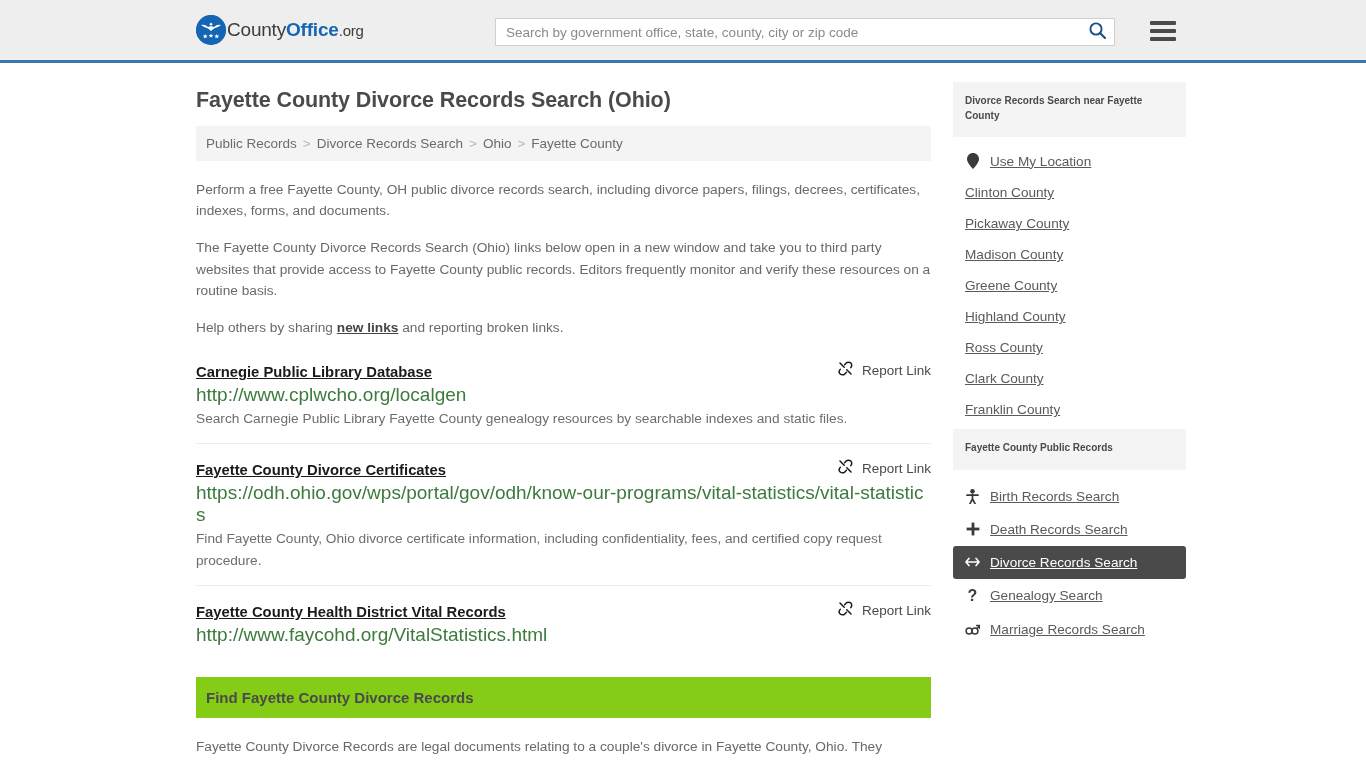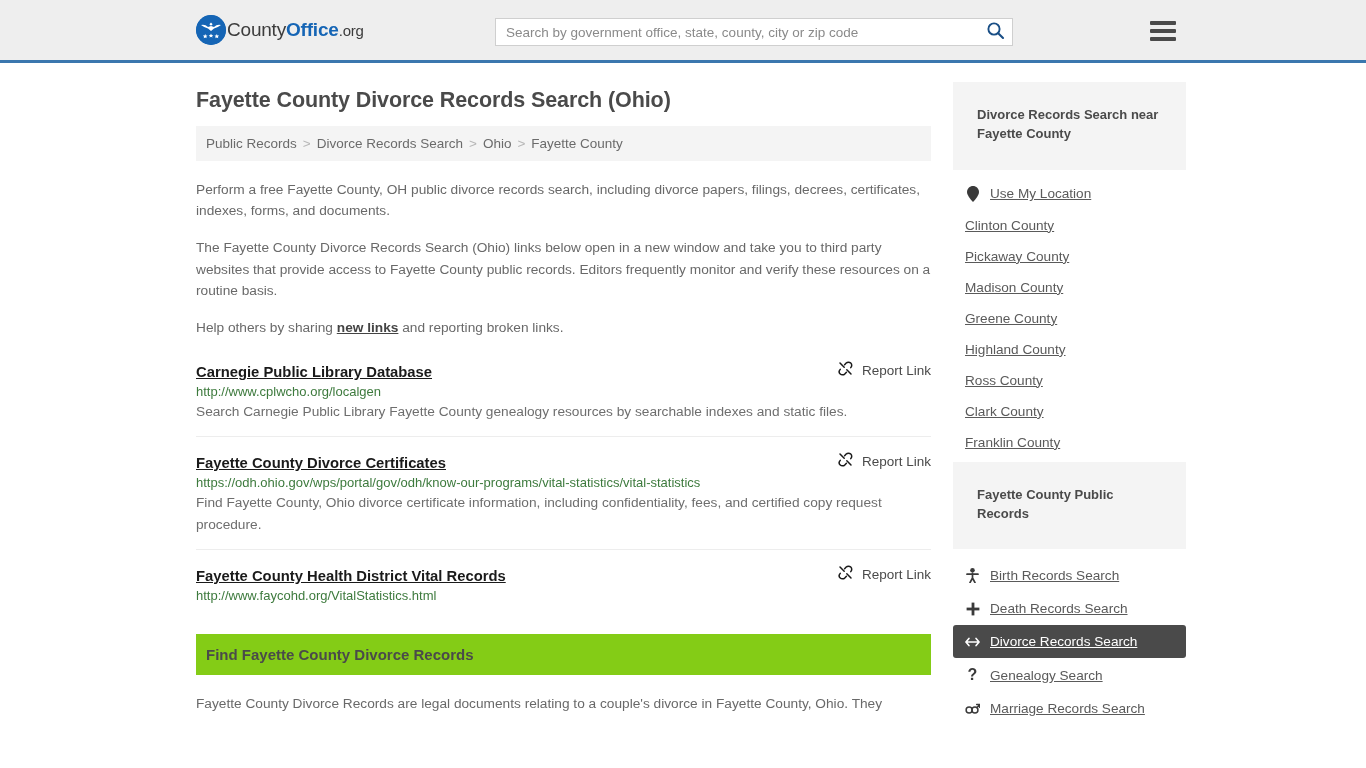--- a/index.html
+++ b/index.html
@@ -42,21 +42,21 @@
     white-space: nowrap;
   }
   .logo-text .c1 { color: #3c3c3c; font-weight: 400; }
   .logo-text .c2 { color: #1565b5; font-weight: 700; }
   .logo-text .c3 { color: #3c3c3c; font-size: 15px; }
 
   .search-wrap {
     position: absolute;
     left: 495px;
     top: 18px;
-    width: 518px;
+    width: 620px;
     height: 28px;
     background: #ffffff;
     border: 1px solid #cfcfcf;
     display: flex;
     align-items: center;
   }
   .search-input {
     flex: 1;
     height: 100%;
     border: 0;
@@ -165,21 +165,21 @@
     display: flex;
     align-items: center;
     gap: 8px;
     font-size: 13.5px;
     color: #4a4a4a;
     cursor: pointer;
     white-space: nowrap;
     flex: none;
   }
   .result-url {
-    font-size: 13px;
+    font-size: 19px;
     color: #3d7a3d;
     margin-top: 4px;
     word-break: break-all;
   }
   .result-desc {
     font-size: 13.7px;
     line-height: 1.6;
     color: #6e6e6e;
     margin-top: 2px;
   }
@@ -203,22 +203,22 @@
     margin: 18px 0 0 0;
   }
 
   
   .side-box { margin-bottom: 4px; }
   .side-head {
     background: #f4f4f4;
     padding: 12px 12px 14px 12px;
   }
   .side-head h3 {
-    margin: 12px;
-    font-size: 13px;
+    margin: 0;
+    font-size: 10px;
     font-weight: 700;
     color: #4a4a4a;
     line-height: 1.45;
   }
   .side-list { margin-top: 8px; }
   .side-item {
     display: flex;
     align-items: center;
     gap: 10px;
     padding: 8px 12px;

